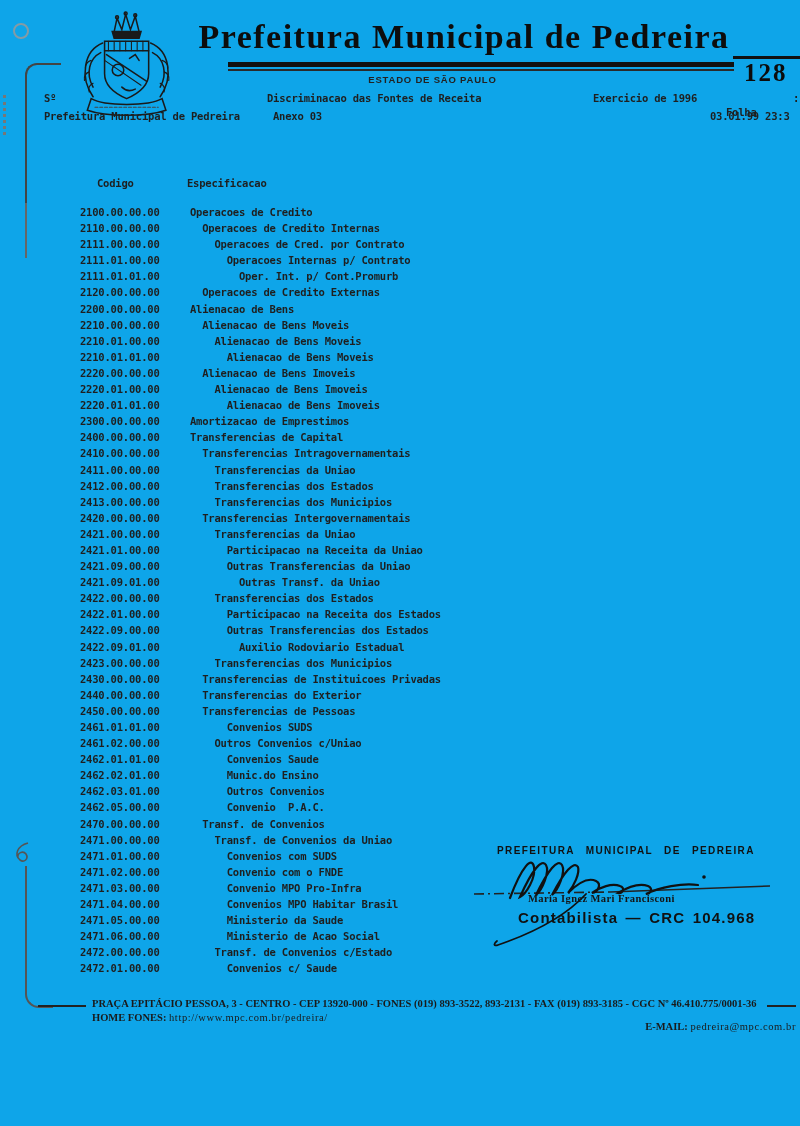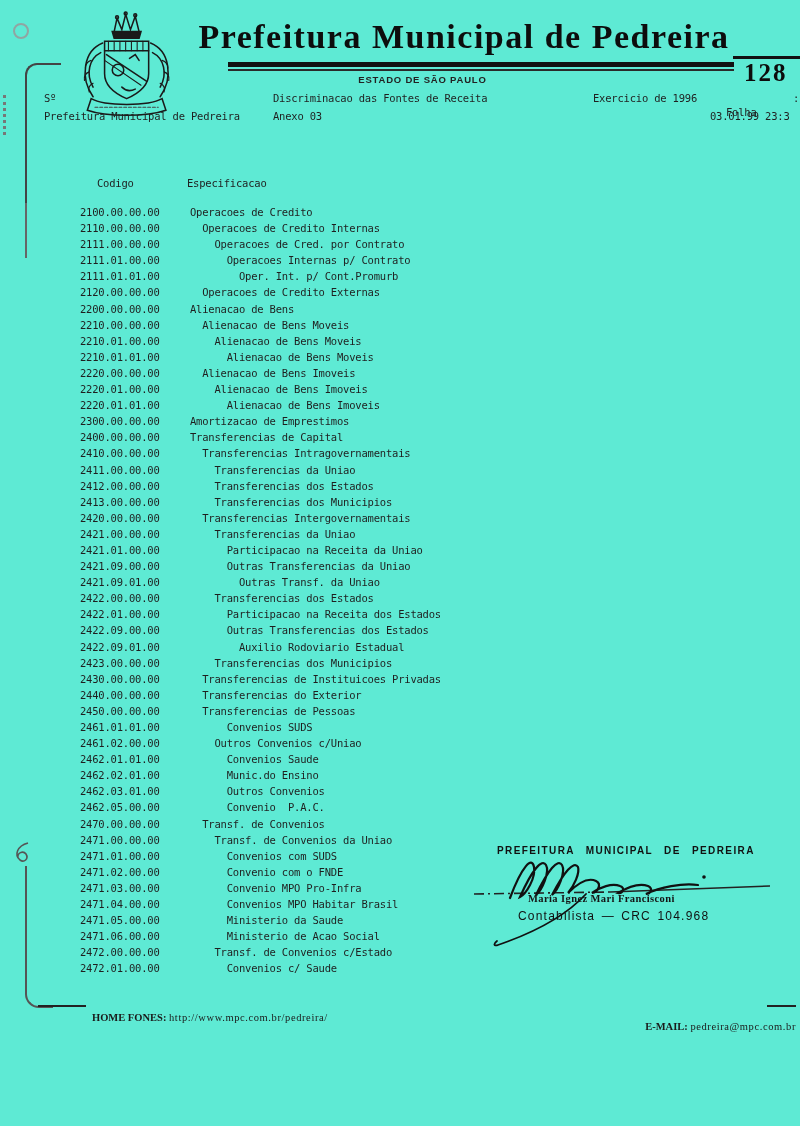--- a/index.html
+++ b/index.html
@@ -1,23 +1,23 @@
 <!DOCTYPE html>
 <html><head>
 <meta charset="utf-8">
 <style>
   html,body{margin:0;padding:0;background:#e8e8e6;}
   .page{
     position:relative;width:800px;height:1126px;margin:0 auto;
-    background:#5eead4;overflow:hidden;color:#1b1b1b;
+    background:#0ea5e9;overflow:hidden;color:#1b1b1b;
   }
   .abs{position:absolute;}
   
   .dot{
-    font-family:"DejaVu Sans Mono",monospace;font-weight:400;
+    font-family:"DejaVu Sans Mono",monospace;font-weight:700;
     font-size:10.5px;letter-spacing:-0.2px;color:#1f1f1f;white-space:pre;text-align:center;
   }
   .page-title{
     font-family:"Liberation Serif",serif;font-weight:700;font-size:34px;
     letter-spacing:1.5px;color:#0d0d0d;text-align:center;white-space:nowrap;
   }
   .state-line{
     font-family:"Liberation Sans",sans-serif;font-weight:700;font-size:9.5px;
     letter-spacing:0.8px;color:#222;text-align:center;white-space:nowrap;
   }
@@ -44,21 +44,21 @@
   
   .stamp{
     font-family:"Liberation Sans",sans-serif;font-weight:700;font-size:10px;
     letter-spacing:1.4px;word-spacing:7px;color:#111;white-space:nowrap;
   }
   .sig-name{
     font-family:"Liberation Serif",serif;font-weight:700;font-size:10.5px;
     letter-spacing:0.4px;color:#141414;white-space:nowrap;
   }
   .sig-role{
-    font-family:"Liberation Sans",sans-serif;font-weight:400;font-size:12px;
+    font-family:"Liberation Sans",sans-serif;font-weight:700;font-size:15px;
     letter-spacing:1.2px;word-spacing:2px;color:#111;white-space:nowrap;
   }
   svg{display:block;}
 </style>
 </head>
 <body>
 
 <div class="page">
 
   <div class="abs punch-circle" style="left:13px;top:23px;width:12px;height:12px;"></div>
@@ -91,27 +91,27 @@
       <path d="M82,34 C102,42 106,70 92,90 M84,44 C96,50 100,66 92,80"></path>
       <path d="M94,52 q6,2 6,8 M96,64 q6,2 5,9 M92,76 q6,3 4,9" stroke-width="1.2"></path>
       <path d="M20,92 C34,100 80,100 94,92 L98,104 C78,111 36,111 16,104 z"></path>
       <path d="M24,101 h66" stroke-dasharray="3,2" stroke-width="1.2" stroke="#444"></path>
     </g>
   </svg>
 
   <div class="abs page-title" style="left:186px;top:18px;width:556px;">Prefeitura Municipal de Pedreira</div>
   <div class="abs rule-thick" style="left:228px;top:62px;width:506px;"></div>
   <div class="abs rule-thin" style="left:228px;top:69px;width:506px;"></div>
-  <div class="abs state-line" style="left:330px;top:74px;width:185px;">ESTADO DE SÃO PAULO</div>
+  <div class="abs state-line" style="left:340px;top:74px;width:185px;">ESTADO DE SÃO PAULO</div>
   <div class="abs pageno-line" style="left:733px;top:56px;width:67px;"></div>
   <div class="abs pageno" style="left:744px;top:59px;">128</div>
 
   <div class="abs dot" style="left:44px;top:92px;">Sº</div>
   <div class="abs dot" style="left:44px;top:110px;">Prefeitura Municipal de Pedreira</div>
-  <div class="abs dot" style="left:273px;top:92px;">Discriminacao das Fontes de Receita</div>
+  <div class="abs dot" style="left:267px;top:92px;">Discriminacao das Fontes de Receita</div>
   <div class="abs dot" style="left:273px;top:110px;">Anexo 03</div>
   <div class="abs dot" style="left:593px;top:92px;">Exercicio de 1996</div>
   <div class="abs dot" style="left:726px;top:80px;margin-top:26px;">Folha</div>
   <div class="abs dot" style="left:793px;top:92px;">:</div>
   <div class="abs dot" style="left:710px;top:110px;">03.01.99 23:3</div>
 
   <div class="abs dot" style="left:97px;top:177px;">Codigo</div>
   <div class="abs dot" style="left:187px;top:177px;">Especificacao</div>
 
   <div class="rows dot"><div class="row"><span class="code">2100.00.00.00</span><span class="spec">Operacoes de Credito</span></div><div class="row"><span class="code">2110.00.00.00</span><span class="spec">  Operacoes de Credito Internas</span></div><div class="row"><span class="code">2111.00.00.00</span><span class="spec">    Operacoes de Cred. por Contrato</span></div><div class="row"><span class="code">2111.01.00.00</span><span class="spec">      Operacoes Internas p/ Contrato</span></div><div class="row"><span class="code">2111.01.01.00</span><span class="spec">        Oper. Int. p/ Cont.Promurb</span></div><div class="row"><span class="code">2120.00.00.00</span><span class="spec">  Operacoes de Credito Externas</span></div><div class="row"><span class="code">2200.00.00.00</span><span class="spec">Alienacao de Bens</span></div><div class="row"><span class="code">2210.00.00.00</span><span class="spec">  Alienacao de Bens Moveis</span></div><div class="row"><span class="code">2210.01.00.00</span><span class="spec">    Alienacao de Bens Moveis</span></div><div class="row"><span class="code">2210.01.01.00</span><span class="spec">      Alienacao de Bens Moveis</span></div><div class="row"><span class="code">2220.00.00.00</span><span class="spec">  Alienacao de Bens Imoveis</span></div><div class="row"><span class="code">2220.01.00.00</span><span class="spec">    Alienacao de Bens Imoveis</span></div><div class="row"><span class="code">2220.01.01.00</span><span class="spec">      Alienacao de Bens Imoveis</span></div><div class="row"><span class="code">2300.00.00.00</span><span class="spec">Amortizacao de Emprestimos</span></div><div class="row"><span class="code">2400.00.00.00</span><span class="spec">Transferencias de Capital</span></div><div class="row"><span class="code">2410.00.00.00</span><span class="spec">  Transferencias Intragovernamentais</span></div><div class="row"><span class="code">2411.00.00.00</span><span class="spec">    Transferencias da Uniao</span></div><div class="row"><span class="code">2412.00.00.00</span><span class="spec">    Transferencias dos Estados</span></div><div class="row"><span class="code">2413.00.00.00</span><span class="spec">    Transferencias dos Municipios</span></div><div class="row"><span class="code">2420.00.00.00</span><span class="spec">  Transferencias Intergovernamentais</span></div><div class="row"><span class="code">2421.00.00.00</span><span class="spec">    Transferencias da Uniao</span></div><div class="row"><span class="code">2421.01.00.00</span><span class="spec">      Participacao na Receita da Uniao</span></div><div class="row"><span class="code">2421.09.00.00</span><span class="spec">      Outras Transferencias da Uniao</span></div><div class="row"><span class="code">2421.09.01.00</span><span class="spec">        Outras Transf. da Uniao</span></div><div class="row"><span class="code">2422.00.00.00</span><span class="spec">    Transferencias dos Estados</span></div><div class="row"><span class="code">2422.01.00.00</span><span class="spec">      Participacao na Receita dos Estados</span></div><div class="row"><span class="code">2422.09.00.00</span><span class="spec">      Outras Transferencias dos Estados</span></div><div class="row"><span class="code">2422.09.01.00</span><span class="spec">        Auxilio Rodoviario Estadual</span></div><div class="row"><span class="code">2423.00.00.00</span><span class="spec">    Transferencias dos Municipios</span></div><div class="row"><span class="code">2430.00.00.00</span><span class="spec">  Transferencias de Instituicoes Privadas</span></div><div class="row"><span class="code">2440.00.00.00</span><span class="spec">  Transferencias do Exterior</span></div><div class="row"><span class="code">2450.00.00.00</span><span class="spec">  Transferencias de Pessoas</span></div><div class="row"><span class="code">2461.01.01.00</span><span class="spec">      Convenios SUDS</span></div><div class="row"><span class="code">2461.02.00.00</span><span class="spec">    Outros Convenios c/Uniao</span></div><div class="row"><span class="code">2462.01.01.00</span><span class="spec">      Convenios Saude</span></div><div class="row"><span class="code">2462.02.01.00</span><span class="spec">      Munic.do Ensino</span></div><div class="row"><span class="code">2462.03.01.00</span><span class="spec">      Outros Convenios</span></div><div class="row"><span class="code">2462.05.00.00</span><span class="spec">      Convenio  P.A.C.</span></div><div class="row"><span class="code">2470.00.00.00</span><span class="spec">  Transf. de Convenios</span></div><div class="row"><span class="code">2471.00.00.00</span><span class="spec">    Transf. de Convenios da Uniao</span></div><div class="row"><span class="code">2471.01.00.00</span><span class="spec">      Convenios com SUDS</span></div><div class="row"><span class="code">2471.02.00.00</span><span class="spec">      Convenio com o FNDE</span></div><div class="row"><span class="code">2471.03.00.00</span><span class="spec">      Convenio MPO Pro-Infra</span></div><div class="row"><span class="code">2471.04.00.00</span><span class="spec">      Convenios MPO Habitar Brasil</span></div><div class="row"><span class="code">2471.05.00.00</span><span class="spec">      Ministerio da Saude</span></div><div class="row"><span class="code">2471.06.00.00</span><span class="spec">      Ministerio de Acao Social</span></div><div class="row"><span class="code">2472.00.00.00</span><span class="spec">    Transf. de Convenios c/Estado</span></div><div class="row"><span class="code">2472.01.00.00</span><span class="spec">      Convenios c/ Saude</span></div></div>
@@ -121,20 +121,21 @@
     <path d="M6,42 L142,40" stroke="#222" stroke-width="1.6" stroke-dasharray="10,4,2,4" fill="none"></path>
     <path d="M142,40 L302,34" stroke="#222" stroke-width="1.6" fill="none"></path>
     <path d="M42,46 C54,14 64,4 66,15 C68,26 58,42 52,45 C64,18 74,6 78,13 C82,20 74,38 68,43 C80,18 90,6 94,13 C98,20 90,38 84,43 C96,20 106,8 110,15 C112,21 106,34 100,41 C110,31 120,25 128,29 C134,32 130,40 124,41 C132,35 144,31 152,34 C158,36 154,42 150,41 C160,35 172,31 180,34 C186,37 182,42 178,42 C192,35 214,31 230,33" fill="none" stroke="#111" stroke-width="2.2" stroke-linecap="round"></path>
     <circle cx="236" cy="25" r="1.8" fill="#111"></circle>
     <path d="M118,42 C96,66 62,82 30,93 C26,94.5 25,92 29,89" fill="none" stroke="#111" stroke-width="1.8" stroke-linecap="round"></path>
   </svg>
   <div class="abs sig-name" style="left:528px;top:893px;text-align:center;">Maria Ignez Mari Francisconi</div>
   <div class="abs sig-role" style="left:518px;top:909px;">Contabilista — CRC 104.968</div>
 
   <div class="abs foot-dash" style="left:38px;top:1005px;width:48px;"></div>
+  <div class="abs foot-serif" style="left:92px;top:998px;">PRAÇA EPITÁCIO PESSOA, 3 - CENTRO - CEP 13920-000 - FONES (019) 893-3522, 893-2131 - FAX (019) 893-3185 - CGC Nº 46.410.775/0001-36</div>
   <div class="abs foot-dash" style="left:767px;top:1005px;width:29px;"></div>
   <div class="abs foot-serif" style="left:92px;top:1012px;">
     <span>HOME FONES:</span>
     <span class="foot-url">http://www.mpc.com.br/pedreira/</span>
   </div>
   <div class="abs foot-serif" style="left:560px;top:1012px;width:236px;text-align:right;margin-top:9px;">
     <span>E-MAIL:</span>
     <span class="foot-url">pedreira@mpc.com.br</span>
   </div>
 

